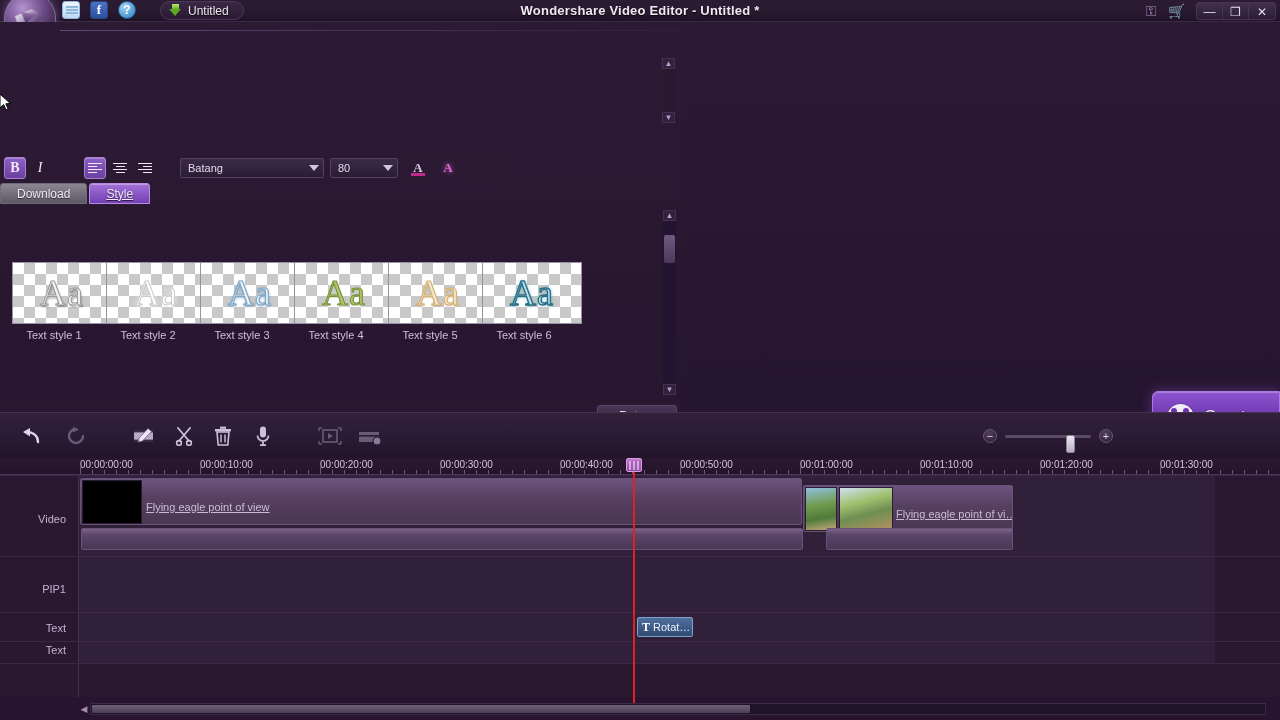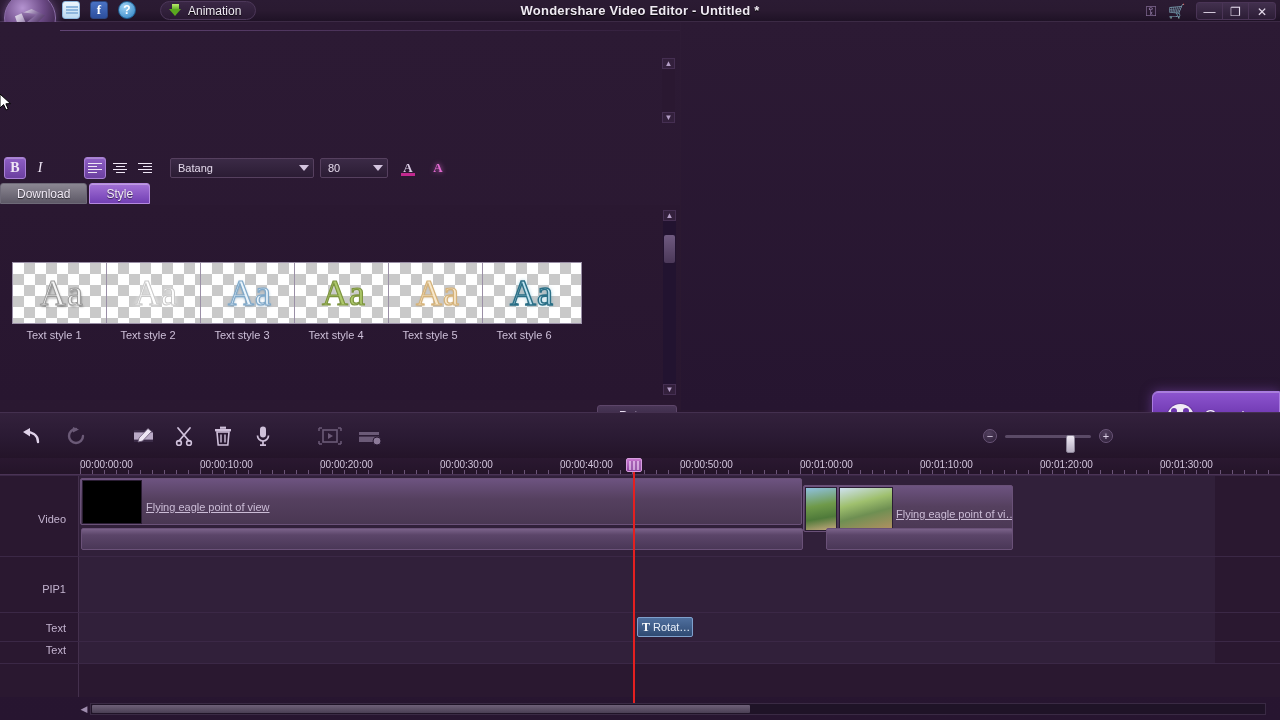--- a/index.html
+++ b/index.html
@@ -109,37 +109,37 @@
   .align-bars { width:14px; height:11px; position:relative; }
   .align-bars i { position:absolute; left:0; height:1.6px; background:#efe6f5; display:block; }
   .select-box {
     height:20px; background: linear-gradient(180deg,#3b2a46,#2b1c34);
     border:1px solid #56405f; border-radius:2px; display:flex; align-items:center;
     padding:0 4px 0 7px; font-size:11px; color:#e3d8ea; position:relative;
   }
   .select-box .cv { flex:1; }
   .select-box .chev { width:0;height:0;border-left:5px solid transparent;border-right:5px solid transparent;
                       border-top:6px solid #d3c4de; margin-left:6px; }
-  .font-sel { width:144px; margin-left:11px; }
+  .font-sel { width:144px; margin-left:21px; }
   .size-sel { width:68px; margin-left:6px; }
   .colbtn { width:20px; height:22px; margin-left:10px; position:relative;
             display:flex; align-items:center; justify-content:center;
             font-family:"Liberation Serif", serif; font-weight:bold; font-size:13px; }
   .colbtn .ltr { color:#d9cbe4; }
   .colbtn.filled .ltr { color:#e06ad0; text-shadow:0 0 5px rgba(224,106,208,.9); }
   .colbtn .bar { position:absolute; bottom:3px; left:3px; width:14px; height:3px; background:#c2298f; }
 
   
   .tabs { position:absolute; left:0; top:161px; height:21px; display:flex; }
   .tab { height:21px; padding:0 16px; display:flex; align-items:center; justify-content:center;
          font-size:12px; color:#f1eaf6; border-radius:3px 3px 0 0; margin-right:2px;
          text-shadow:0 1px 1px rgba(0,0,0,.6); }
   .tab.inactive { background: linear-gradient(180deg,#8b8792,#5d5866); border:1px solid #6e6a78; }
   .tab.active { background: linear-gradient(180deg,#a371d6,#7240b4); border:1px solid #b58ae0;
-                box-shadow: inset 0 1px 0 rgba(255,255,255,.3); }
+                box-shadow: inset 0 1px 0 rgba(255,255,255,.3); text-decoration: underline; }
 
   .styles-area { position:absolute; left:0; top:183px; width:680px; height:195px;
                  background: linear-gradient(180deg,#2a1831,#281630); }
   .styles-scroll { position:absolute; right:4px; top:188px; width:13px; height:185px; }
   .ss-arw { width:13px; height:11px; display:flex; align-items:center; justify-content:center;
             color:#b49ec6; font-size:8px; background:#33203c; border:1px solid #452f52; }
   .ss-track { position:absolute; left:0; top:11px; width:13px; height:163px; background:#221330; }
   .ss-thumb { position:absolute; left:1px; top:14px; width:11px; height:28px;
               background: linear-gradient(180deg,#6f5a80,#4b3859); border-radius:2px; }
 
@@ -246,21 +246,21 @@
     <div class="title-text">Wondershare Video Editor - Untitled *</div>
 
     <div class="tb-icons">
       <div class="tb-ico ico-doc"></div>
       <div class="tb-ico ico-fb">f</div>
       <div class="tb-ico ico-help">?</div>
     </div>
 
     <div class="dl-btn">
       <span class="dl-arrow"></span>
-      <span>Animation</span>
+      <span>Untitled</span>
     </div>
 
     <div class="tb-right">
       <div class="tb-r-ico">⚿</div>
       <div class="tb-r-ico">🛒</div>
       <div class="wincontrols">
         <div class="wc">—</div>
         <div class="wc">❐</div>
         <div class="wc">✕</div>
       </div>

